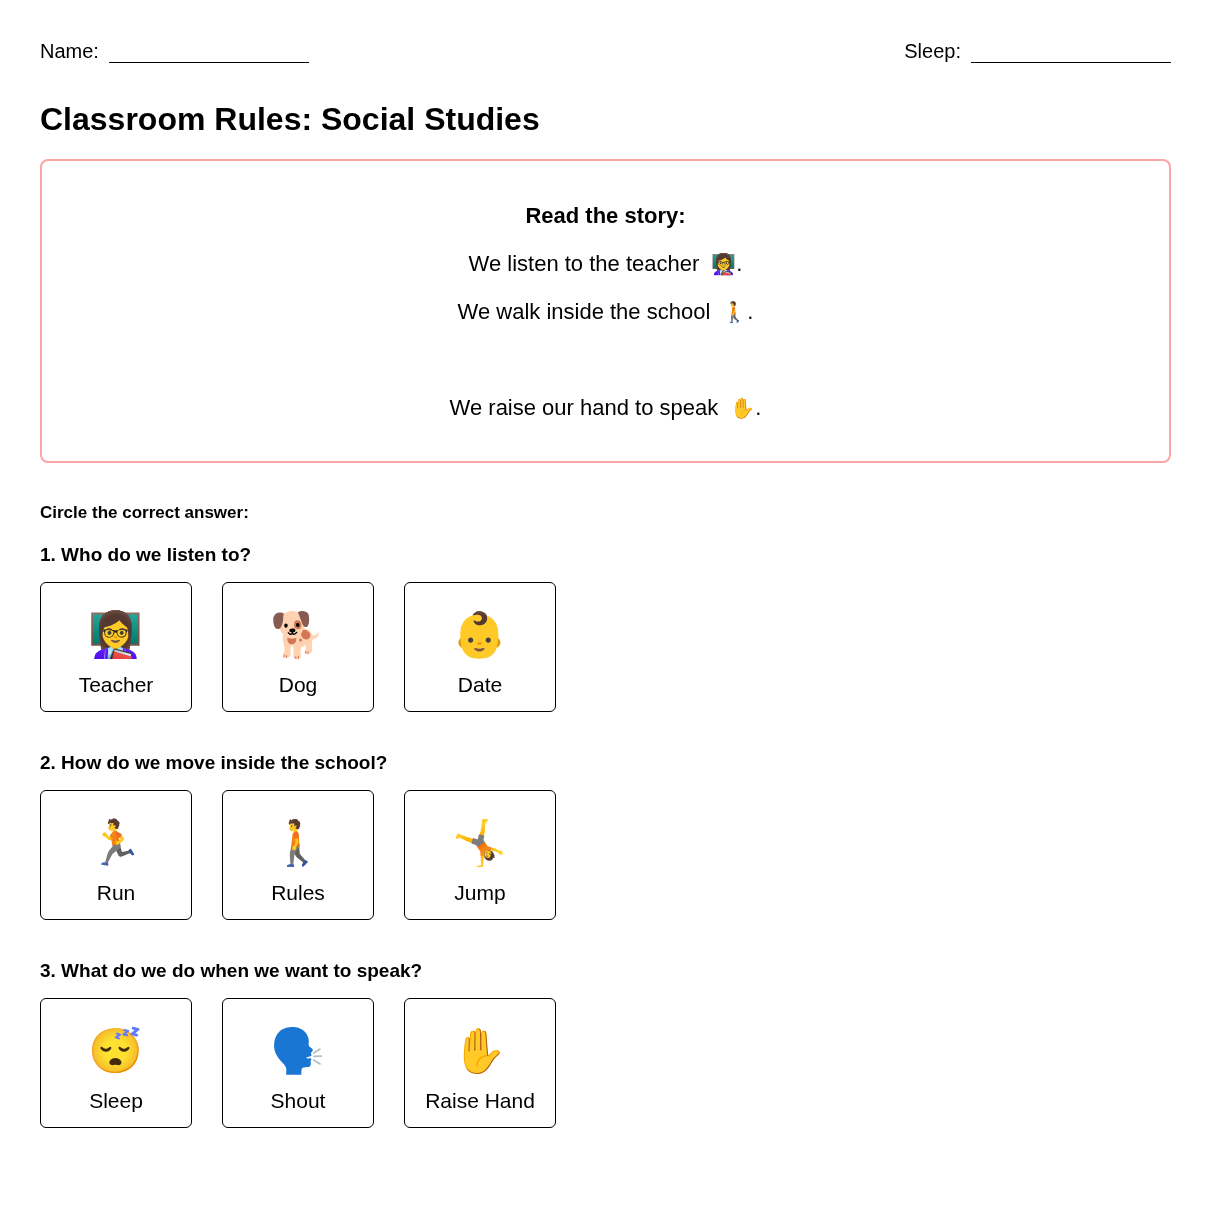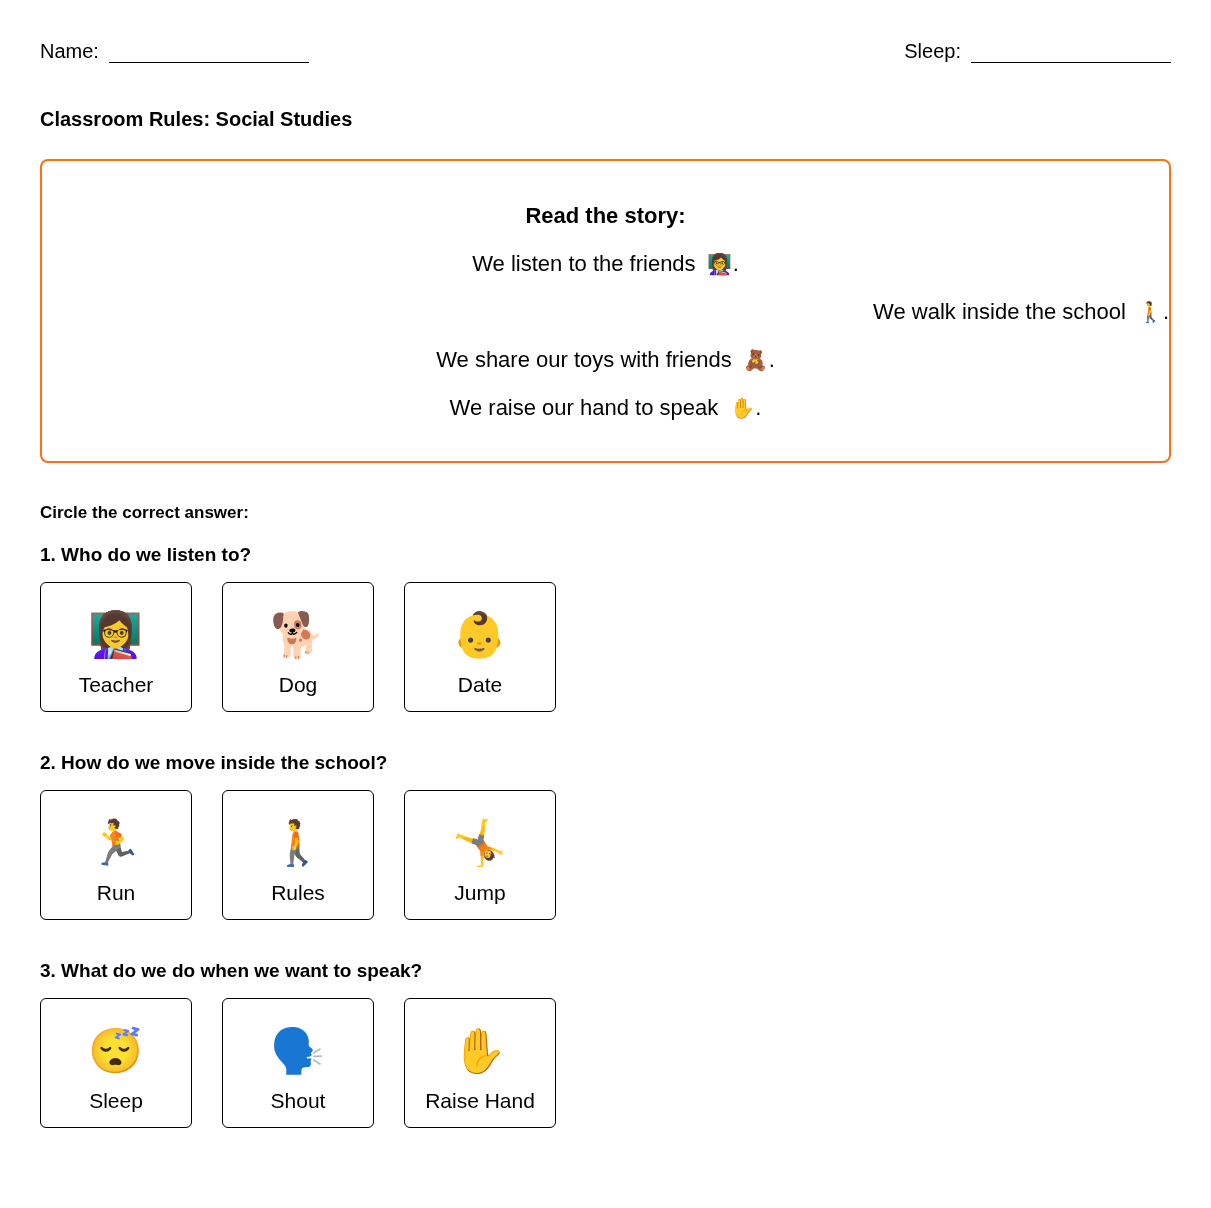--- a/index.html
+++ b/index.html
@@ -5,24 +5,24 @@
   html, body { margin: 0; padding: 0; background: #ffffff; }
   body {
     width: 1211px; height: 1208px; position: relative;
     font-family: "Liberation Sans", sans-serif; color: #000;
   }
   .header-row { position: absolute; top: 40px; left: 40px; right: 40px; height: 20px; }
   .field { position: absolute; top: 0; display: flex; align-items: flex-end; font-size: 20px; }
   .field.name { left: 0; }
   .field.date { right: 0; }
   .field .line { display: inline-block; border-bottom: 1px solid #000; height: 14px; margin-left: 10px; width: 200px; }
-  .title { position: absolute; left: 40px; top: 99px; margin: 0; font-size: 20px; font-weight: bold; line-height: 40px; }
+  .title { position: absolute; left: 40px; top: 99px; margin: 0; font-size: 32px; font-weight: bold; line-height: 40px; }
   .story-box {
     position: absolute; left: 40px; top: 159px; width: 1127px; height: 300px;
-    border: 2px solid #f97316; border-radius: 8px; text-align: center;
+    border: 2px solid #fca5a5; border-radius: 8px; text-align: center;
   }
   .story-heading { position: absolute; left: 0; right: 0; top: 40px; font-size: 22px; font-weight: bold; line-height: 30px; }
   .story-line { position: absolute; left: 0; right: 0; font-size: 22px; line-height: 30px; }
   .story-line .emoji { font-size: 20px; margin-left: 6px; }
   .instruction { position: absolute; left: 40px; top: 503px; font-size: 17px; font-weight: bold; line-height: 20px; }
   .question { position: absolute; left: 40px; font-size: 19px; font-weight: bold; line-height: 22px; }
   .options { position: absolute; left: 40px; display: flex; gap: 30px; }
   .card {
     width: 150px; height: 128px; border: 1px solid #000; border-radius: 6px;
     display: flex; flex-direction: column; align-items: center; box-sizing: content-box; cursor: pointer;
@@ -43,30 +43,26 @@
     <span class="line"></span>
   </div>
 </div>
 
 <h1 class="title">Classroom Rules: Social Studies</h1>
 
 <div class="story-box">
   <div class="story-heading">Read the story:</div>
 
   <div class="story-line" style="top:88px;">
-    <span>We listen to the friends</span>
+    <span>We listen to the teacher</span>
     <span class="emoji">👩‍🏫</span><span>.</span>
   </div>
-  <div class="story-line" style="top:136px;text-align:right;">
+  <div class="story-line" style="top:136px;">
     <span>We walk inside the school</span>
     <span class="emoji">🚶</span><span>.</span>
-  </div>
-  <div class="story-line" style="top:184px;">
-    <span>We share our toys with friends</span>
-    <span class="emoji">🧸</span><span>.</span>
   </div>
   <div class="story-line" style="top:232px;">
     <span>We raise our hand to speak</span>
     <span class="emoji">✋</span><span>.</span>
   </div>
 </div>
 
 <div class="instruction">Circle the correct answer:</div>
 
 <div class="question" style="top:544px;">1. Who do we listen to?</div>

